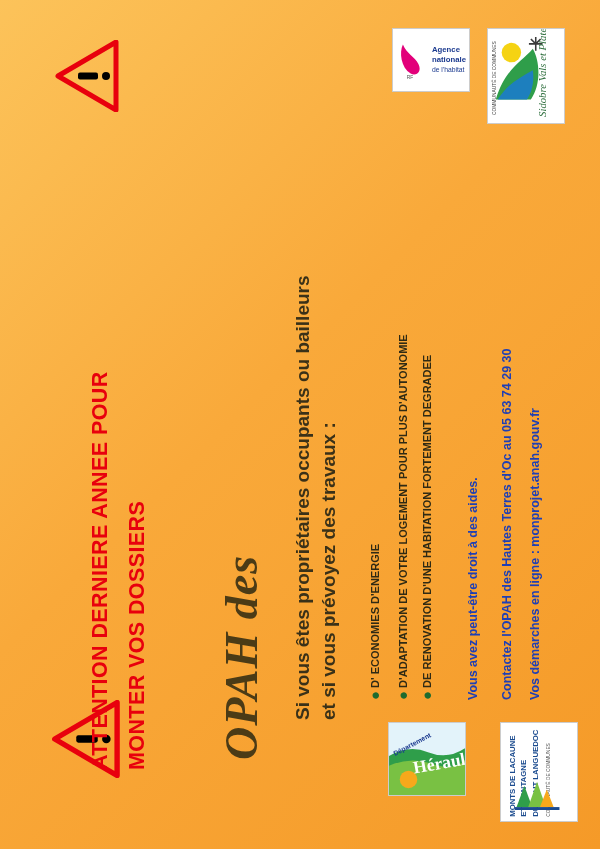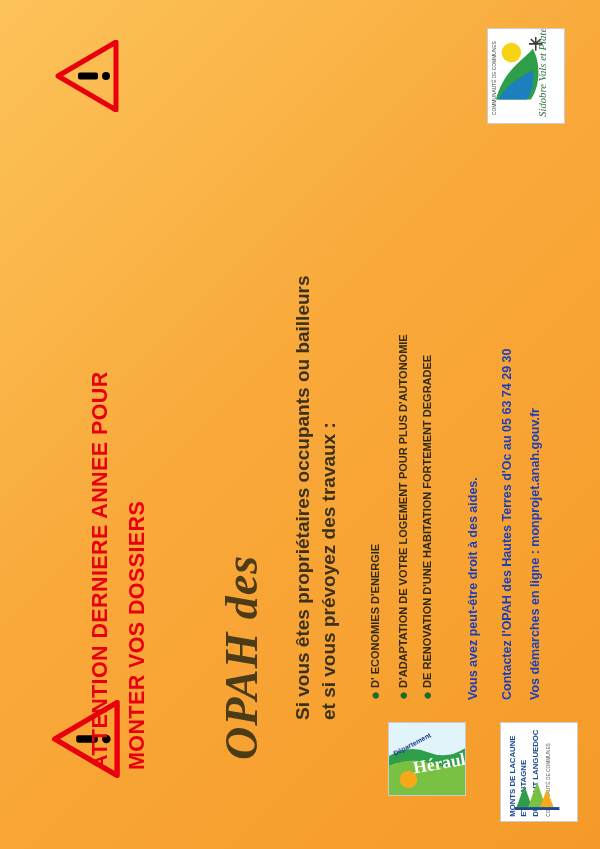--- a/index.html
+++ b/index.html
@@ -165,20 +165,32 @@
   </div>
   <div id="bul3" class="rot bullet-line">
     <span class="dot">●</span>
     <span>DE RENOVATION D'UNE HABITATION FORTEMENT DEGRADEE</span>
   </div>
 
   <div id="blue1" class="rot blue-line">Vous avez peut-être droit à des aides.</div>
   <div id="blue2" class="rot blue-line">Contactez l'OPAH des Hautes Terres d'Oc au 05 63 74 29 30</div>
   <div id="blue3" class="rot blue-line">Vos démarches en ligne : monprojet.anah.gouv.fr</div>
 
+  <div class="logo-box" id="logo-anah">
+    <svg class="logo-svg" viewBox="0 0 78 64">
+      <rect width="78" height="64" fill="#ffffff"></rect>
+      <g>
+        <path d="M10 16 C6 24, 8 40, 18 46 C24 49, 30 44, 26 36 C22 28, 14 26, 10 16 Z" fill="#e2007a"></path>
+        <text x="14" y="52" font-family="Liberation Sans, sans-serif" font-size="5" fill="#555">RF</text>
+      </g>
+      <text x="40" y="24" font-family="Liberation Sans, sans-serif" font-size="8" font-weight="bold" fill="#1b3a8f">Agence</text>
+      <text x="40" y="34" font-family="Liberation Sans, sans-serif" font-size="8" font-weight="bold" fill="#1b3a8f">nationale</text>
+      <text x="40" y="44" font-family="Liberation Sans, sans-serif" font-size="7" fill="#1b3a8f">de l'habitat</text>
+    </svg>
+  </div>
 
   <div class="logo-box" id="logo-sidobre">
     <svg class="logo-svg" viewBox="0 0 78 96">
       <rect width="78" height="96" fill="#ffffff"></rect>
       <g transform="translate(42,8)">
         <path d="M2 2 l5 5 M12 2 l-5 5 M7 0 v14 M0 7 h14" stroke="#3a3a3a" stroke-width="1.6" fill="none"></path>
       </g>
       <circle cx="24" cy="24" r="10" fill="#f5d313"></circle>
       <path d="M8 72 C 18 40, 34 34, 46 20 C 54 34, 54 58, 44 72 Z" fill="#2f9e4a"></path>
       <path d="M10 72 C 20 56, 32 50, 46 42 C 48 56, 44 66, 40 72 Z" fill="#1d7fbe"></path>

